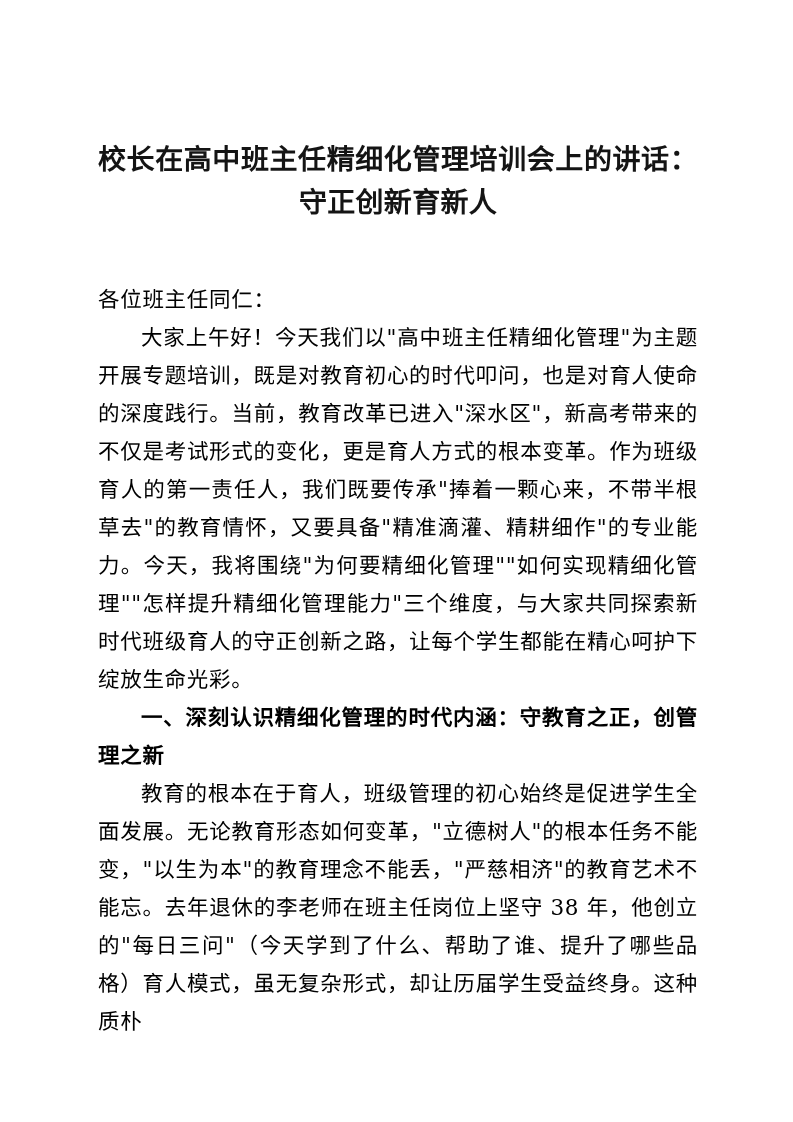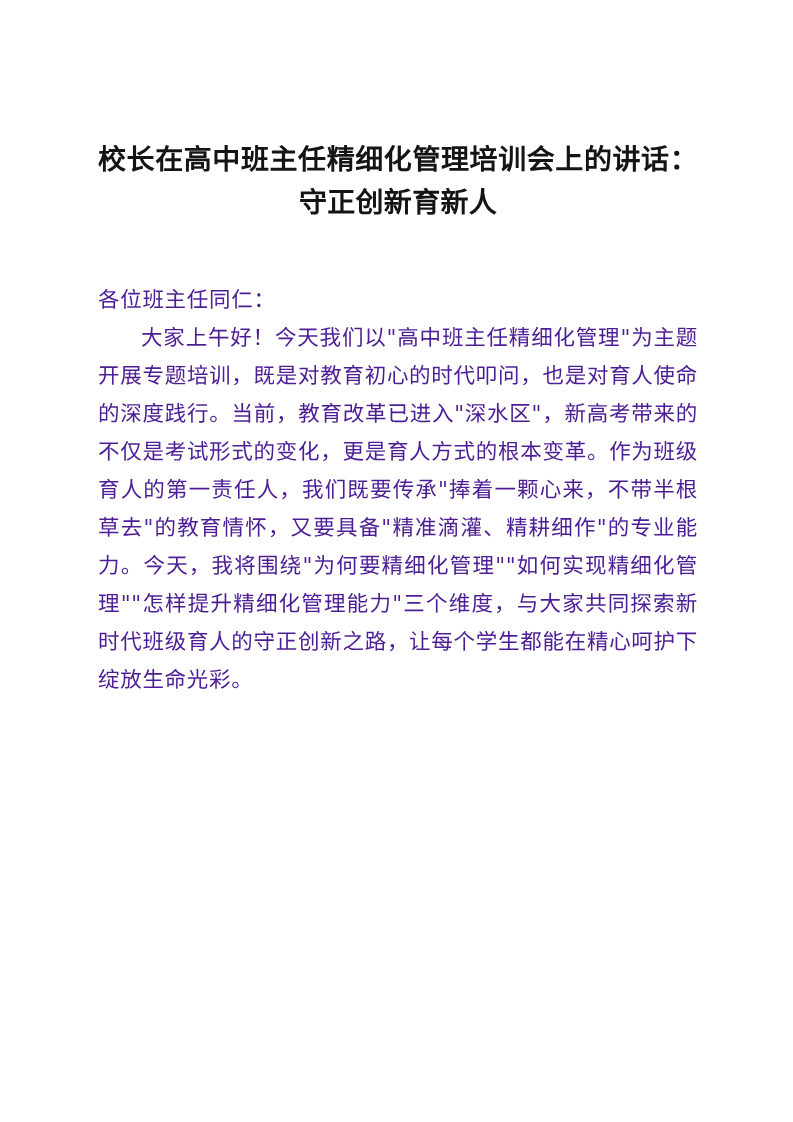--- a/index.html
+++ b/index.html
@@ -45,21 +45,21 @@
     letter-spacing: 0.3px;
     text-align: justify;
     text-align-last: center;
   }
 
   
   .para {
     font-family: "DejaVu Serif", "Liberation Serif", serif;
     font-size: 21.5px;
     line-height: 38px;
-    color: #4c1d95;
+    color: #000000;
     margin: 0;
     text-align: justify;
     text-justify: inter-ideograph;
     letter-spacing: 0.7px;
   }
 
   .indent {
     text-indent: 2em;
   }
 
@@ -83,18 +83,20 @@
   <div class="content">
 
     <h1 class="doc-title"><span>校长在高中班主任精细化管理培训会上的讲话：守</span><span>正创新育新人</span></h1>
 
     <div class="gap-title-body"></div>
 
     <p class="para no-indent">各位班主任同仁：</p>
 
     <p class="para indent">大家上午好！今天我们以"高中班主任精细化管理"为主题开展专题培训，既是对教育初心的时代叩问，也是对育人使命的深度践行。当前，教育改革已进入"深水区"，新高考带来的不仅是考试形式的变化，更是育人方式的根本变革。作为班级育人的第一责任人，我们既要传承"捧着一颗心来，不带半根草去"的教育情怀，又要具备"精准滴灌、精耕细作"的专业能力。今天，我将围绕"为何要精细化管理""如何实现精细化管理""怎样提升精细化管理能力"三个维度，与大家共同探索新时代班级育人的守正创新之路，让每个学生都能在精心呵护下绽放生命光彩。</p>
 
+    <p class="para indent bold-heading">一、深刻认识精细化管理的时代内涵：守教育之正，创管理之新</p>
 
 
+    <p class="para indent">教育的根本在于育人，班级管理的初心始终是促进学生全面发展。无论教育形态如何变革，"立德树人"的根本任务不能变，"以生为本"的教育理念不能丢，"严慈相济"的教育艺术不能忘。去年退休的李老师在班主任岗位上坚守 38 年，他创立的"每日三问"（今天学到了什么、帮助了谁、提升了哪些品格）育人模式，虽无复杂形式，却让历届学生受益终身。这种质朴</p>
 
   </div>
 
 </div>
 
 </body></html>

